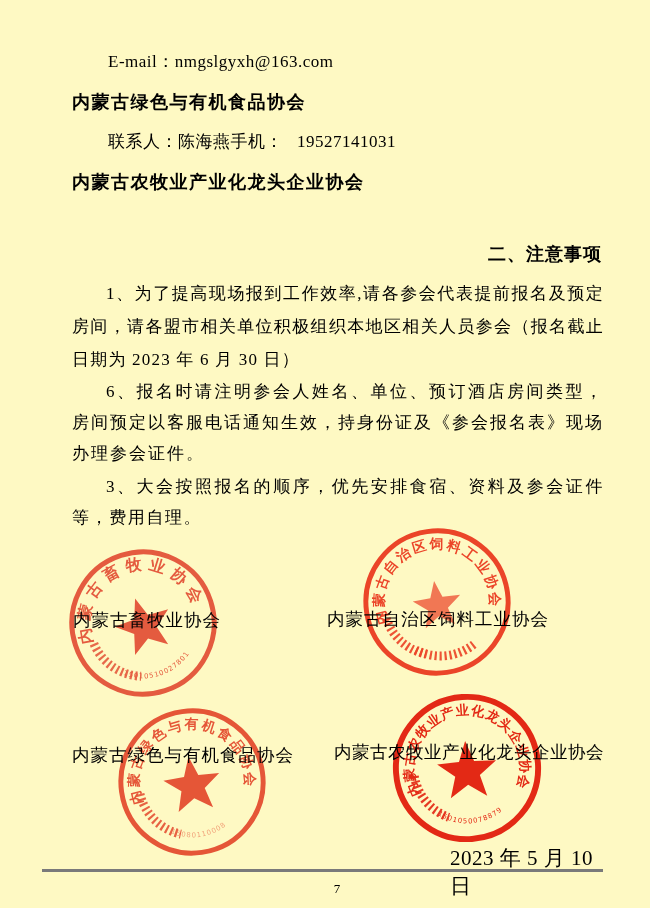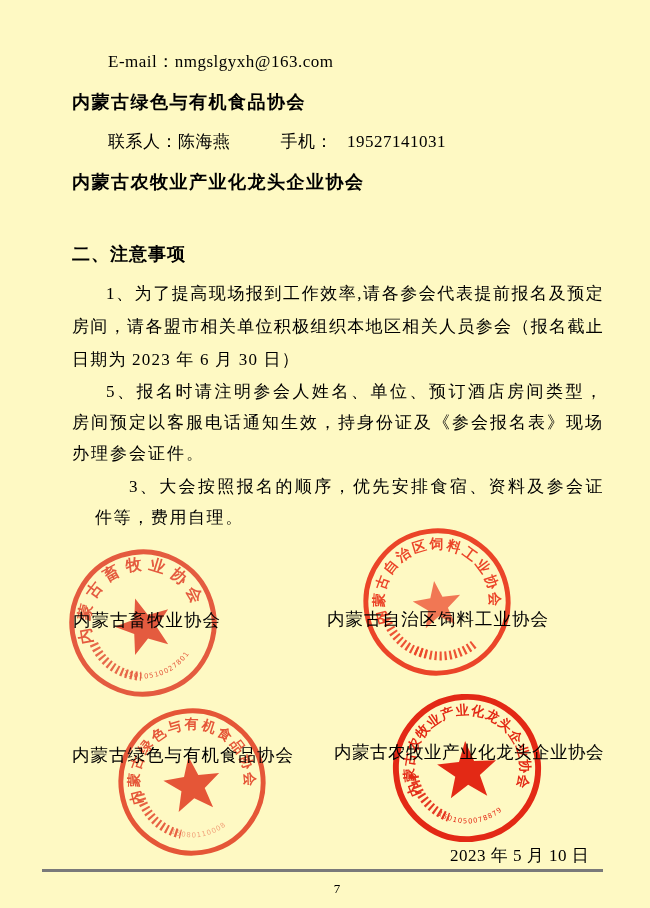--- a/index.html
+++ b/index.html
@@ -3,39 +3,39 @@
 <meta charset="utf-8">
 <style>
   html,body{margin:0;padding:0;background:#ffffff;}
   .page{
     position:relative;width:650px;height:908px;background:#fef9c3;overflow:hidden;
     font-family:"Liberation Serif","DejaVu Serif",serif;color:#000;padding-left:24px;
   }
   .textline{position:absolute;left:72px;right:72px;font-size:17px;line-height:24px;letter-spacing:.5px;}
   .indent{padding-left:36px;}
   .org-head{font-weight:bold;font-size:18px;font-family:"Liberation Sans","DejaVu Sans",sans-serif;letter-spacing:1.5px;}
-  .sec-head{font-weight:bold;font-size:18px;font-family:"Liberation Sans","DejaVu Sans",sans-serif;letter-spacing:1px;}
-  .phone-label{margin-left:50px;}
+  .sec-head{font-weight:bold;font-size:18px;font-family:"Liberation Sans","DejaVu Sans",sans-serif;letter-spacing:1px;text-align:right;}
+  .phone-label{}
   .phone-num{margin-left:14px;}
   .contact-name{}
   .para{position:absolute;left:72px;right:70px;font-size:17px;text-indent:2em;
         text-align:justify;text-align-last:left;}
   .para.lh33{line-height:33px;letter-spacing:1.2px;}
   .para.lh31{line-height:31px;letter-spacing:2px;}
-  .para.lh31b{line-height:31px;letter-spacing:1.6px;margin-left:23px;}
+  .para.lh31b{line-height:31px;letter-spacing:1.6px;}
   
   .seal-label{position:absolute;font-size:17.5px;white-space:nowrap;z-index:1;letter-spacing:1px;}
   .seal-label.tight{letter-spacing:.5px;}
   .stamp{position:absolute;z-index:2;mix-blend-mode:multiply;}
   .stamp .ring-text{font-family:"Liberation Sans","DejaVu Sans",sans-serif;font-weight:bold;fill:currentColor;}
   .stamp .code-text{font-family:"DejaVu Sans","Liberation Sans",sans-serif;fill:currentColor;font-size:7px;letter-spacing:1px;}
   .stamp .script-band{fill:none;stroke:currentColor;stroke-width:9;stroke-dasharray:2.2 2.8;opacity:.92;}
   .stamp .seal-ring{fill:none;stroke:currentColor;}
   .stamp .star{fill:currentColor;}
-  .sig-date{position:absolute;left:450px;top:844px;width:160px;font-size:17px;letter-spacing:.5px;z-index:3;}
+  .sig-date{position:absolute;left:450px;top:844px;width:160px;font-size:21px;letter-spacing:.5px;z-index:3;}
   .footer-line{position:absolute;left:42px;top:869px;width:561px;height:2.5px;background:#7a7a7a;z-index:4;}
   .page-num{position:absolute;left:0;top:881px;width:100%;text-align:center;font-size:13px;}
 </style>
 </head>
 <body>
 
 <div class="page">
 
   <div class="textline indent" style="top:50px;">E-mail：nmgslgyxh@163.com</div>
 
@@ -44,21 +44,21 @@
   <div class="textline indent" style="top:130px;">
     <span>联系人：</span><span class="contact-name">陈海燕</span><span class="phone-label">手机：</span><span class="phone-num">19527141031</span>
   </div>
 
   <div class="textline org-head" style="top:170px;">内蒙古农牧业产业化龙头企业协会</div>
 
 
   <div class="textline sec-head" style="top:242px;">二、注意事项</div>
 
   <div class="para lh33" style="top:277px;">1、为了提高现场报到工作效率,请各参会代表提前报名及预定房间，请各盟市相关单位积极组织本地区相关人员参会（报名截止日期为 2023 年 6 月 30 日）</div>
-  <div class="para lh31" style="top:376px;">5、报名时请注明参会人姓名、单位、预订酒店房间类型，房间预定以客服电话通知生效，持身份证及《参会报名表》现场办理参会证件。</div>
+  <div class="para lh31" style="top:376px;">6、报名时请注明参会人姓名、单位、预订酒店房间类型，房间预定以客服电话通知生效，持身份证及《参会报名表》现场办理参会证件。</div>
   <div class="para lh31b" style="top:471px;">3、大会按照报名的顺序，优先安排食宿、资料及参会证件等，费用自理。</div>
 
   <div class="seal-label" style="left:73px;top:608px;">内蒙古畜牧业协会</div>
   <div class="seal-label" style="left:327px;top:607px;">内蒙古自治区饲料工业协会</div>
   <div class="seal-label" style="left:72px;top:743px;">内蒙古绿色与有机食品协会</div>
   <div class="seal-label tight" style="left:334px;top:740px;">内蒙古农牧业产业化龙头企业协会</div>
 
   <svg class="stamp" style="left:64px;top:544px;color:#e0392b;opacity:.82;" width="158" height="158" viewBox="0 0 160 160">
     <g transform="rotate(-18 80 80)">
       <circle class="seal-ring" cx="80" cy="80" r="72" stroke-width="5"></circle>

